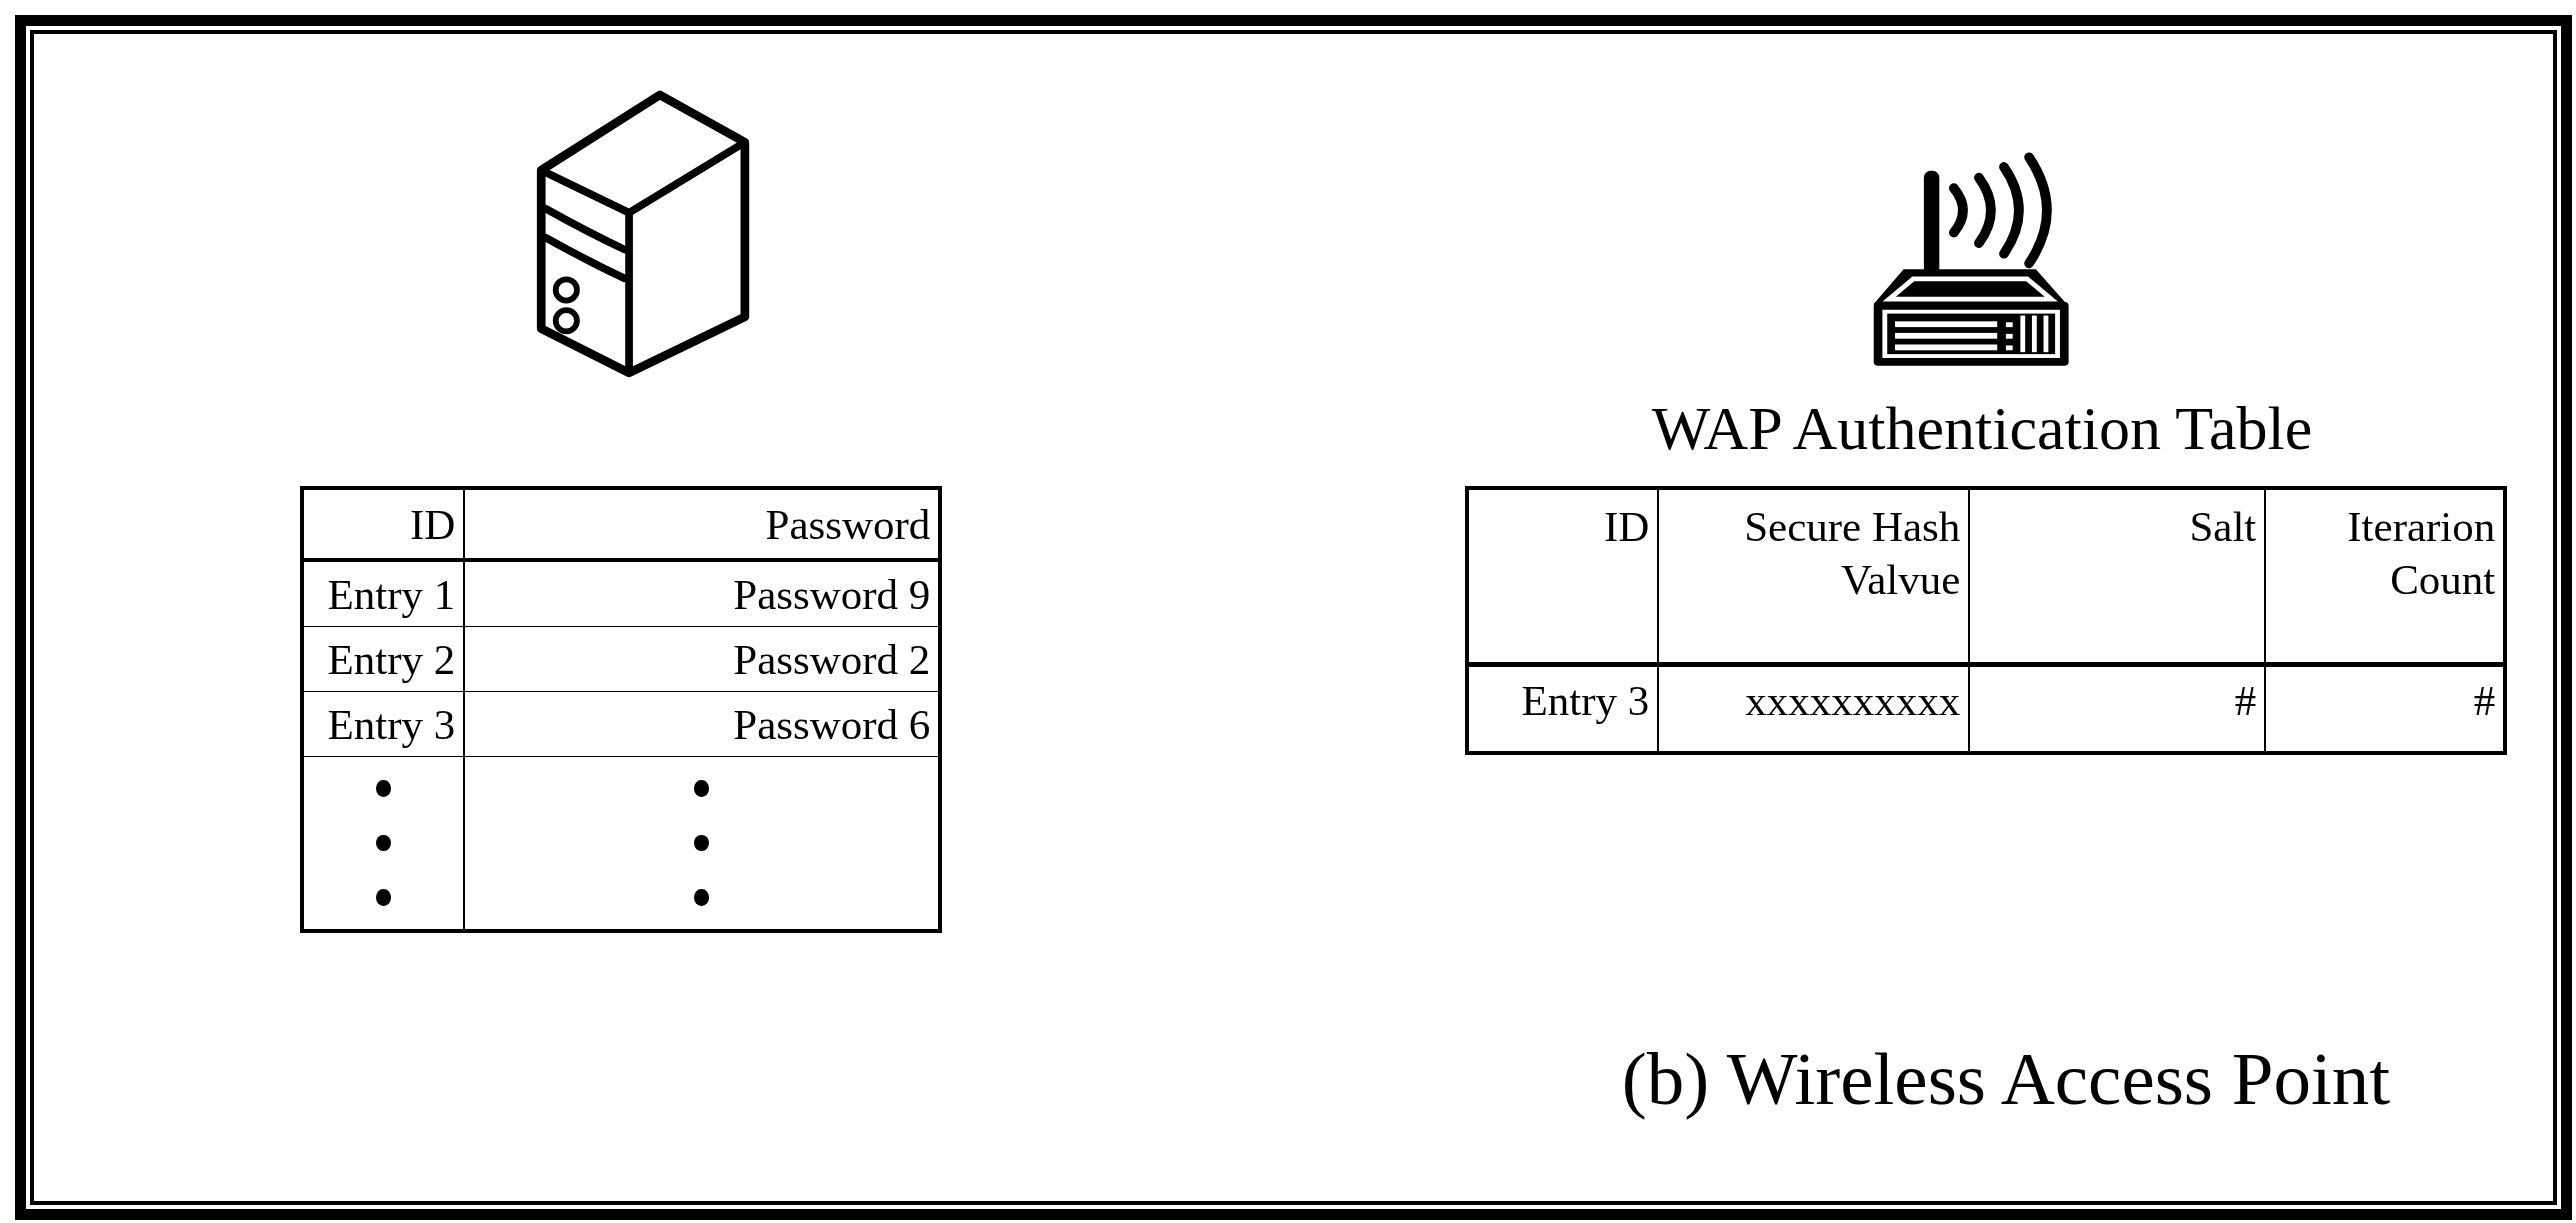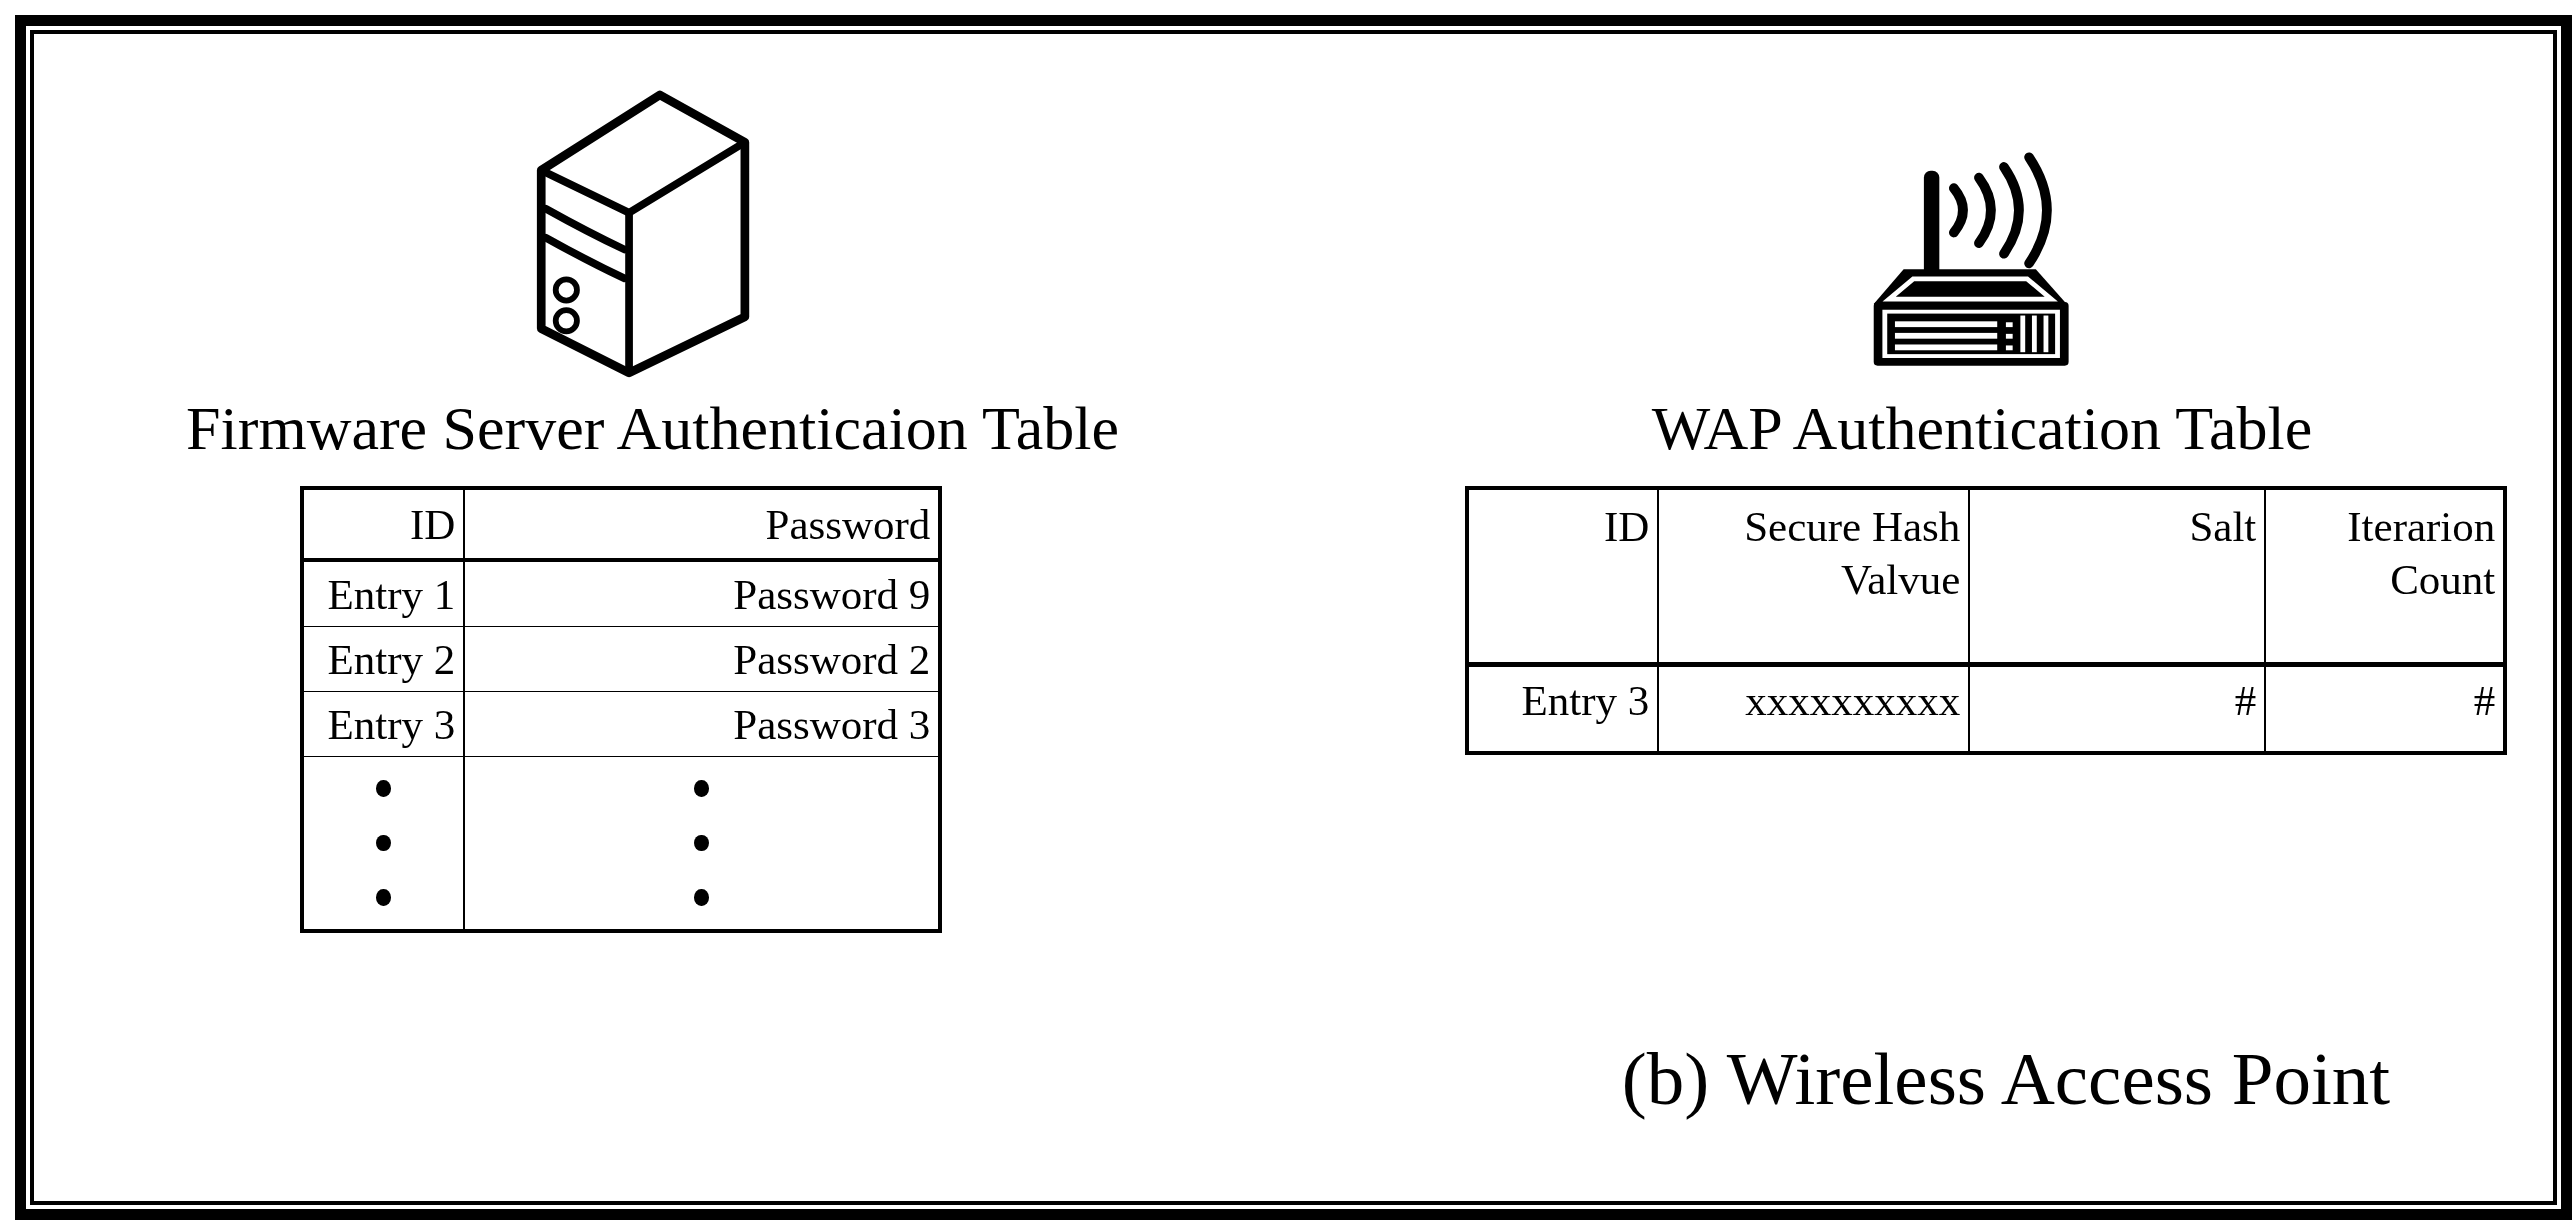--- a/index.html
+++ b/index.html
@@ -79,21 +79,20 @@
       <path d="M145,10 L233,59 L233,240 L113,298 L22,252 L22,88 Z" fill="#ffffff" stroke="#000" stroke-width="9" stroke-linejoin="round"></path>
       <path d="M22,88 L113,132 L233,59" fill="none" stroke="#000" stroke-width="8" stroke-linejoin="round"></path>
       <path d="M113,132 L113,298" fill="none" stroke="#000" stroke-width="8"></path>
       <path d="M27,128 Q70,152 108,170" fill="none" stroke="#000" stroke-width="8" stroke-linecap="round"></path>
       <path d="M27,158 Q70,182 108,200" fill="none" stroke="#000" stroke-width="8" stroke-linecap="round"></path>
       <circle cx="48" cy="212" r="11" fill="#fff" stroke="#000" stroke-width="6"></circle>
       <circle cx="48" cy="244" r="11" fill="#fff" stroke="#000" stroke-width="6"></circle>
     </svg>
   </div>
 
-  <div class="panel-title" style="left:34px;top:394px;width:1237px;">Firmware Server Authenticaion Table</div>
 
   <table class="tbl tbl-a">
     <colgroup>
         <col class="c0">
         <col class="c1">
       </colgroup>
     <thead>
       <tr>
         <th>ID</th>
         <th>Password</th>
@@ -103,21 +102,21 @@
       <tr>
         <td>Entry 1</td>
         <td>Password 9</td>
       </tr>
       <tr>
         <td>Entry 2</td>
         <td>Password 2</td>
       </tr>
       <tr>
         <td>Entry 3</td>
-        <td>Password 3</td>
+        <td>Password 6</td>
       </tr>
       <tr class="dots-row">
         <td>
           <div class="dots">
               <i></i>
               <i></i>
               <i></i>
             </div>
         </td>
         <td>

